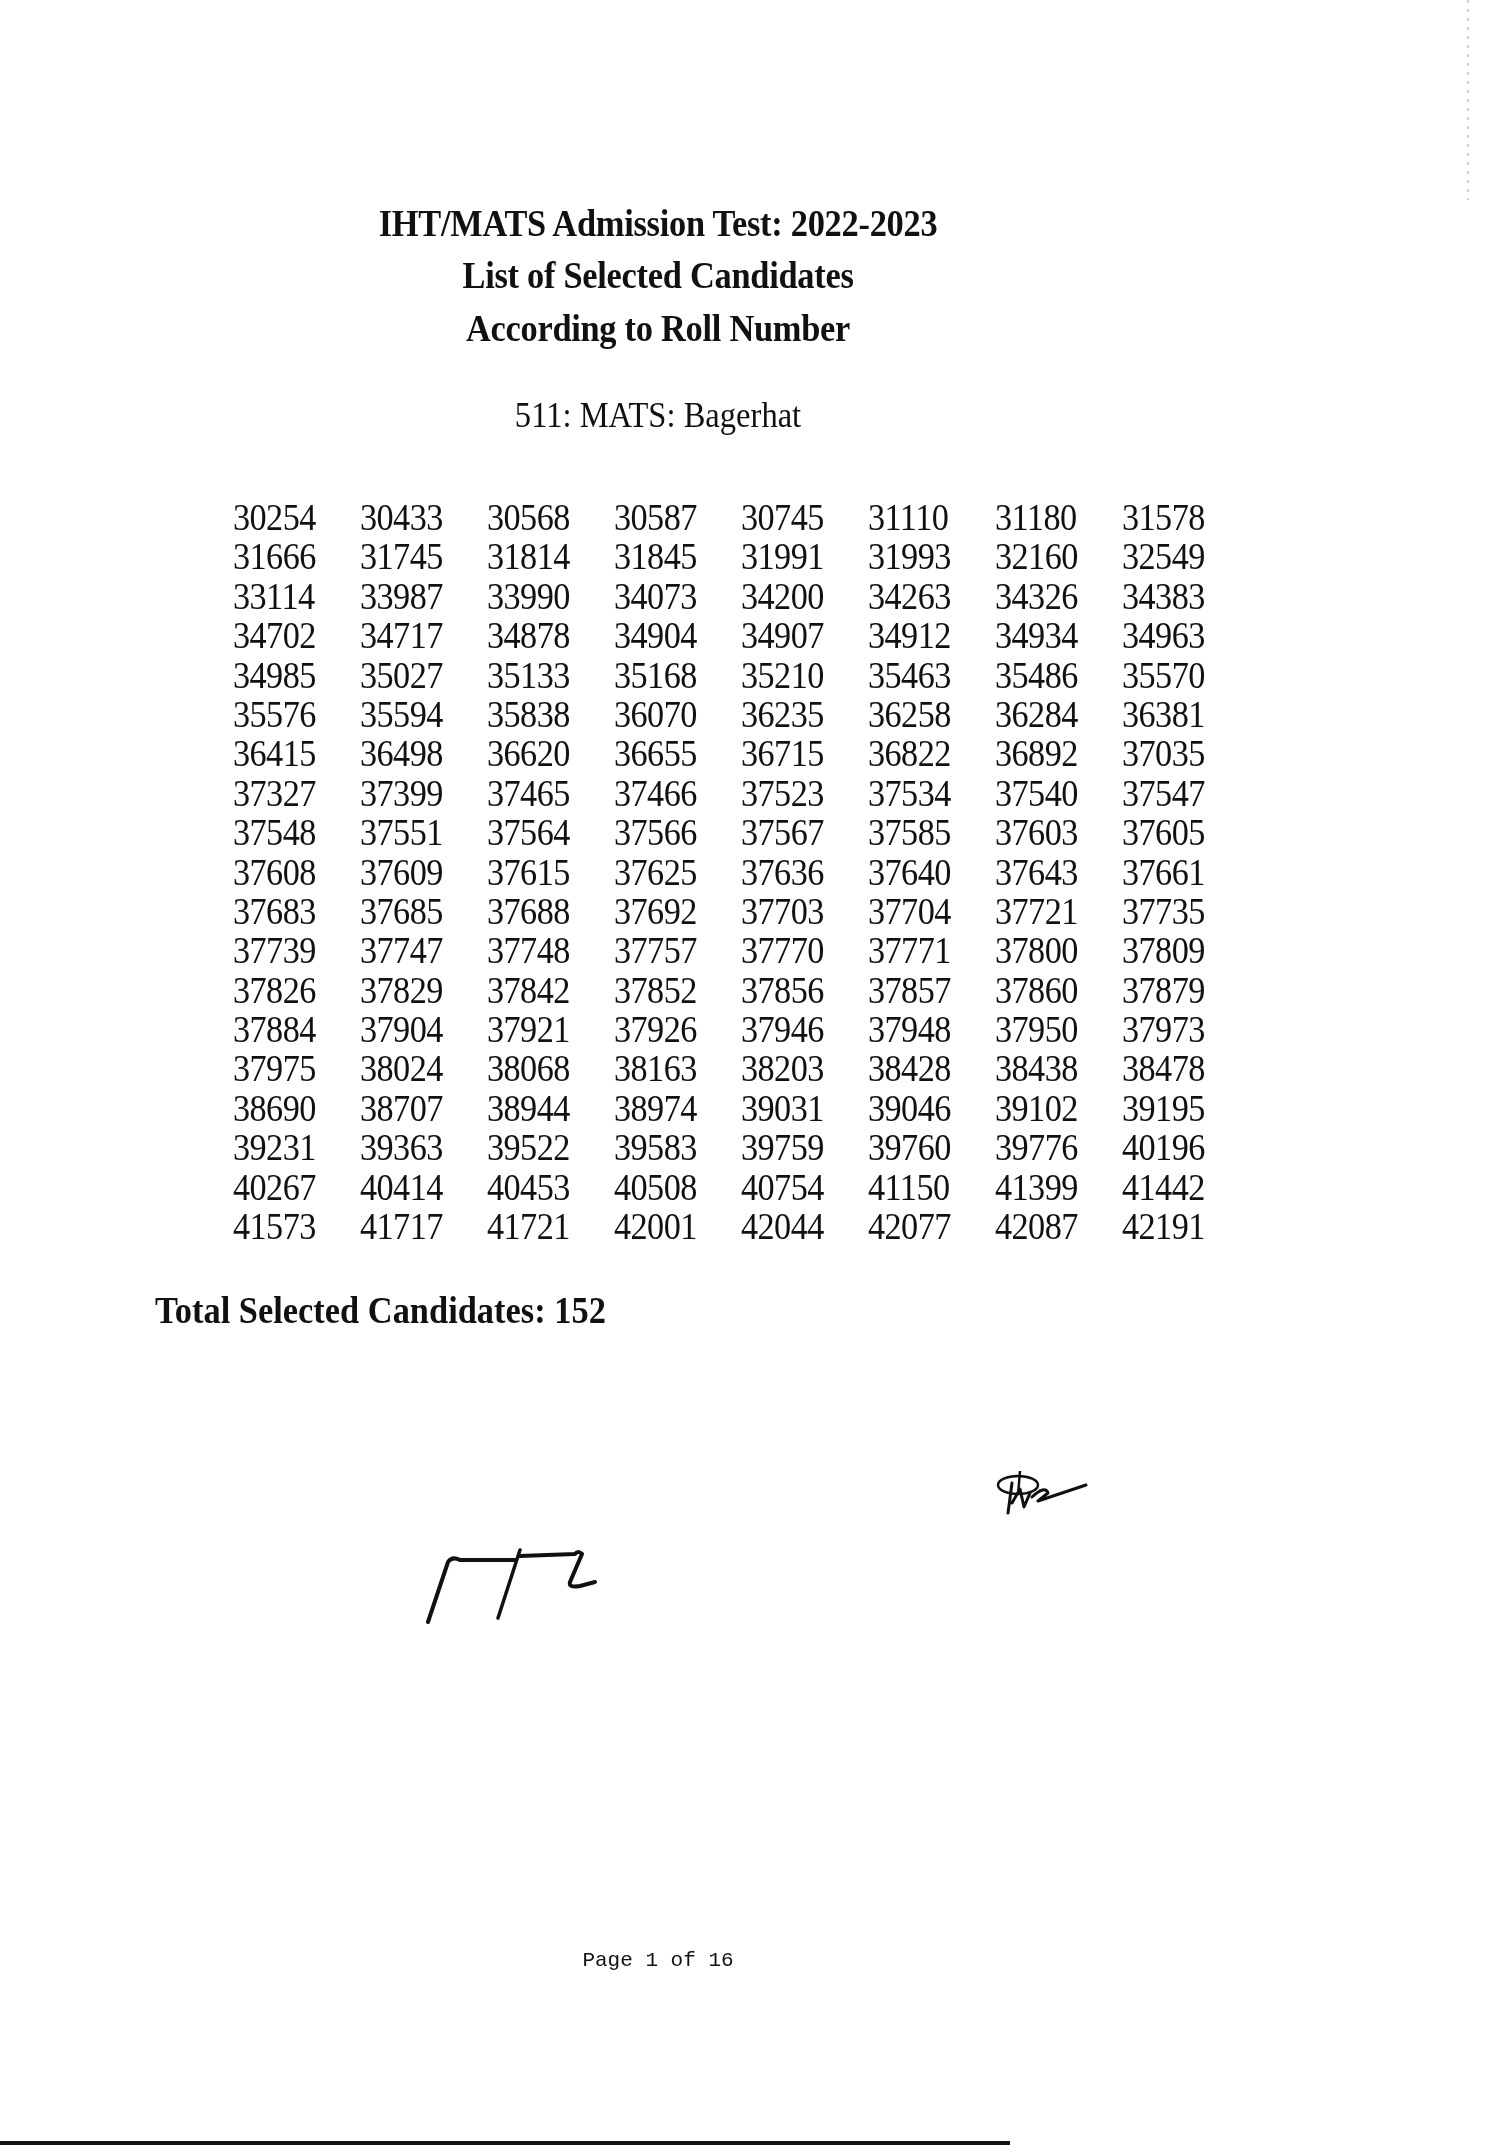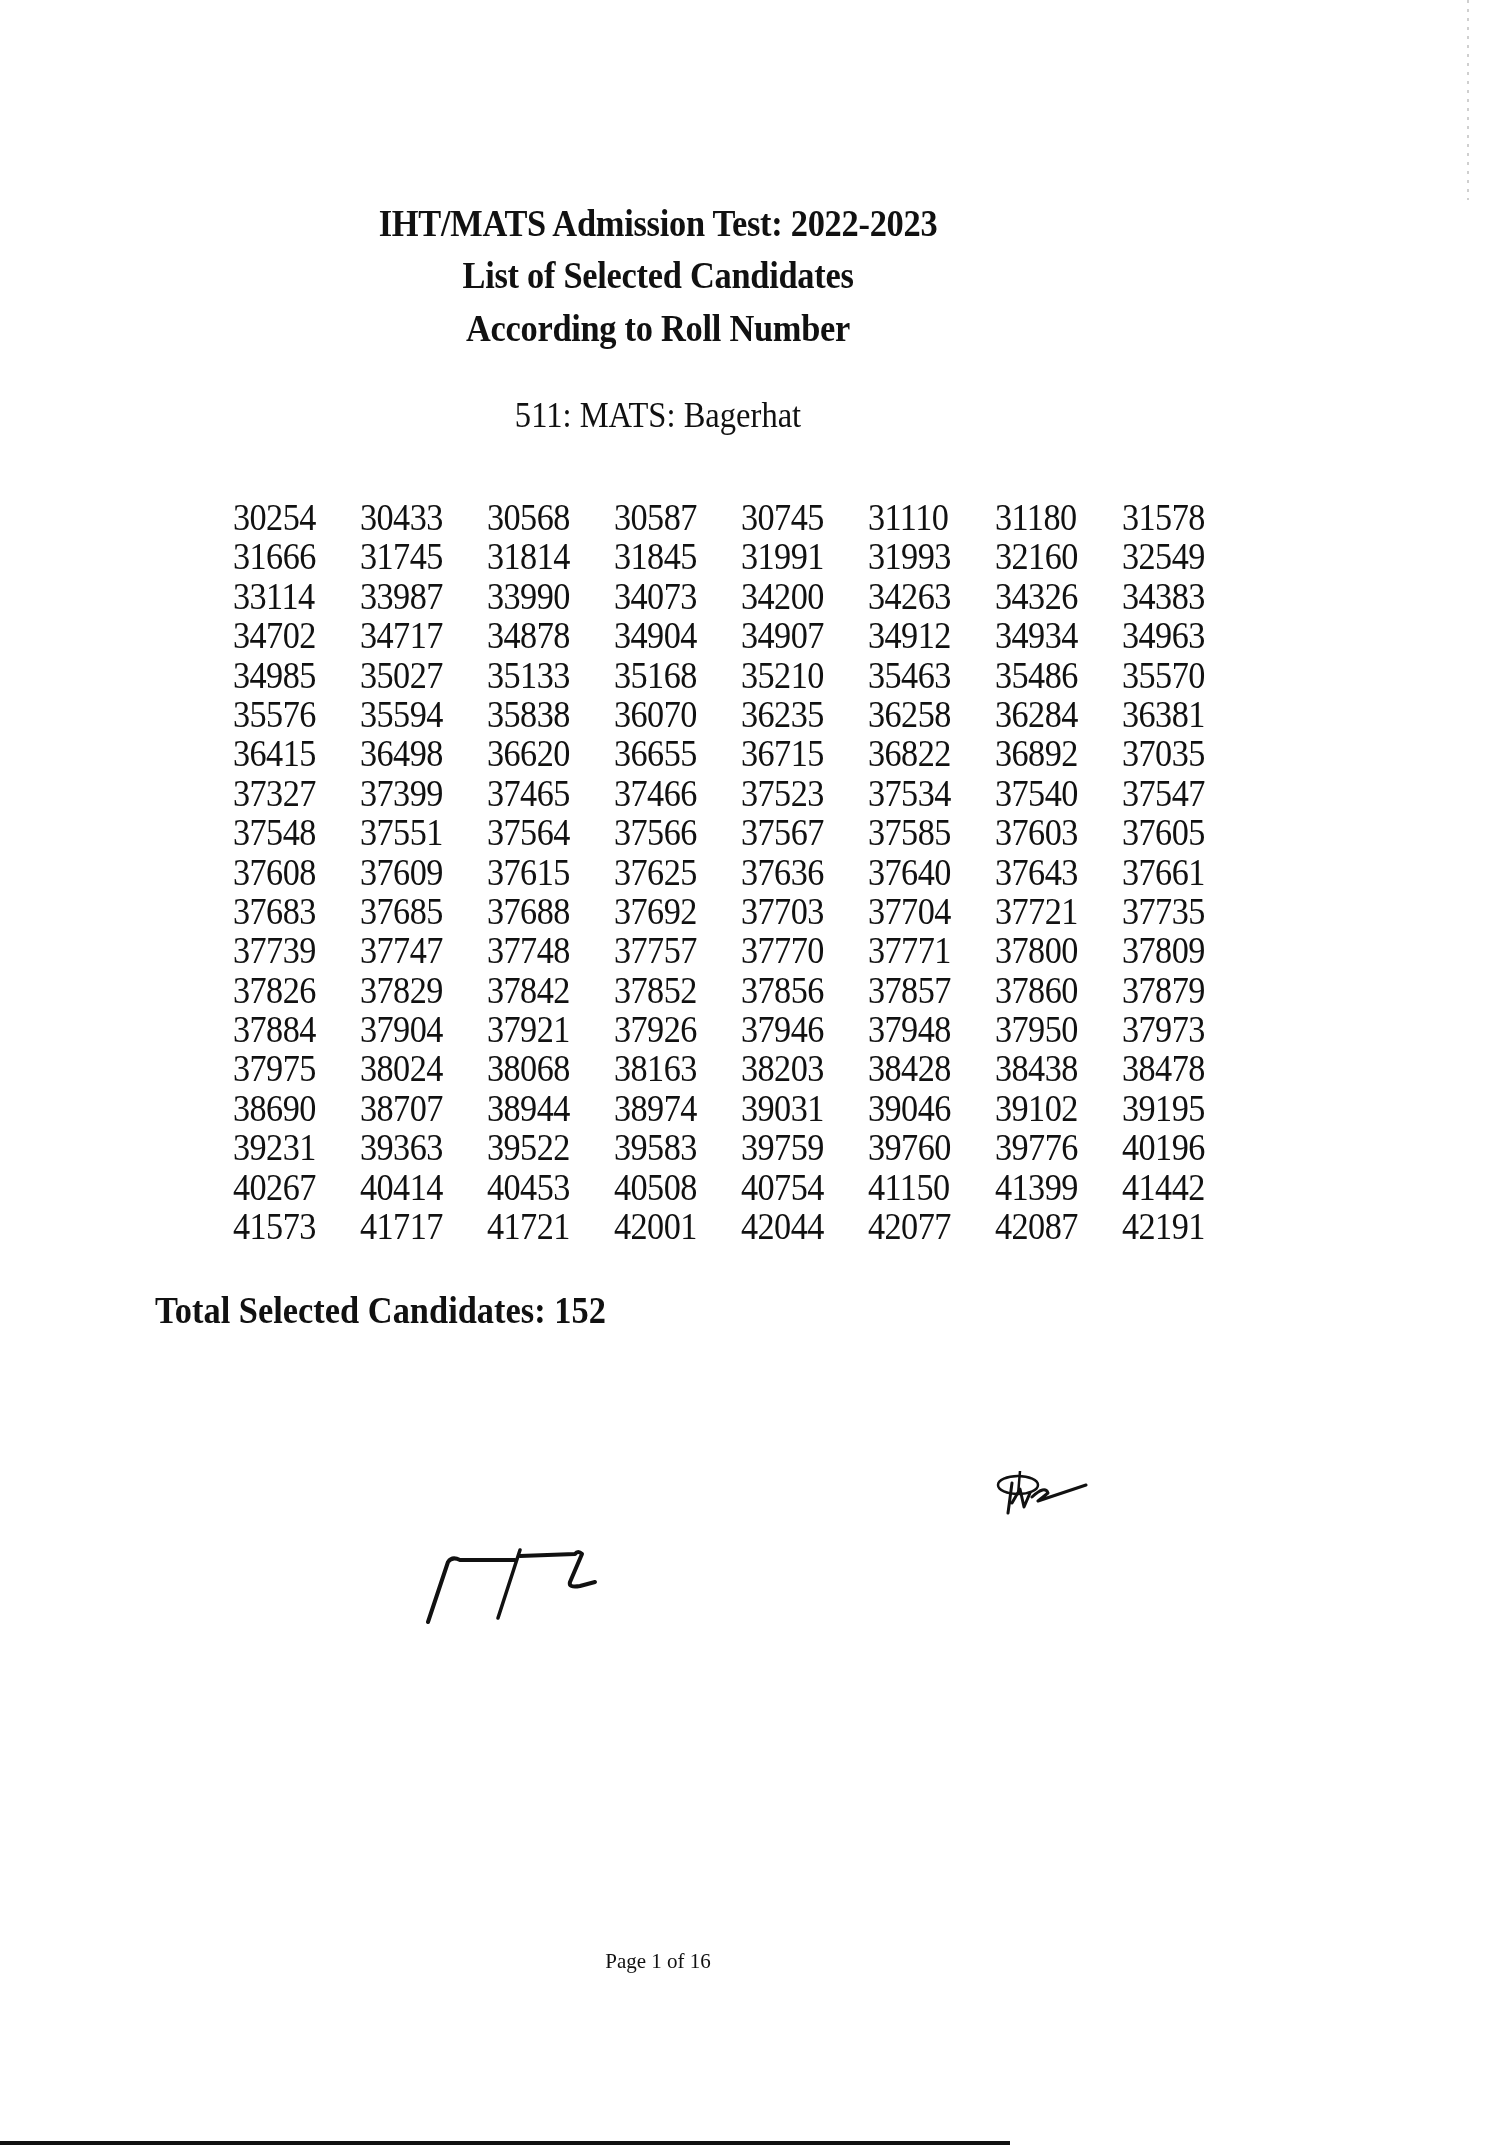--- a/index.html
+++ b/index.html
@@ -43,21 +43,21 @@
       position: absolute; left: 155px; top: 1287px;
       font-weight: bold; font-size: 37px; line-height: 48px;
       transform: scaleX(0.93); transform-origin: 0 0;
       white-space: nowrap;
     }
     .sig { position: absolute; }
     .sig1 { left: 420px; top: 1540px; width: 240px; height: 90px; }
     .sig2 { left: 990px; top: 1465px; width: 110px; height: 60px; }
     .footer {
       position: absolute; left: 0; width: 1316px; top: 1947px; text-align: center;
-      font-size: 21px; line-height: 28px;
+      font-size: 21px; line-height: 28px; font-family: Liberation Mono, monospace;
     }
     .bottom-rule {
       position: absolute; left: 0; top: 2141px; width: 1010px; height: 4px; background: #111;
     }
     .edge-noise {
       position: absolute; left: 1467px; top: 0; width: 2px; height: 200px;
       background: repeating-linear-gradient(to bottom, #bbb 0 3px, transparent 3px 9px);
       opacity: 0.7;
     }
   </style>

